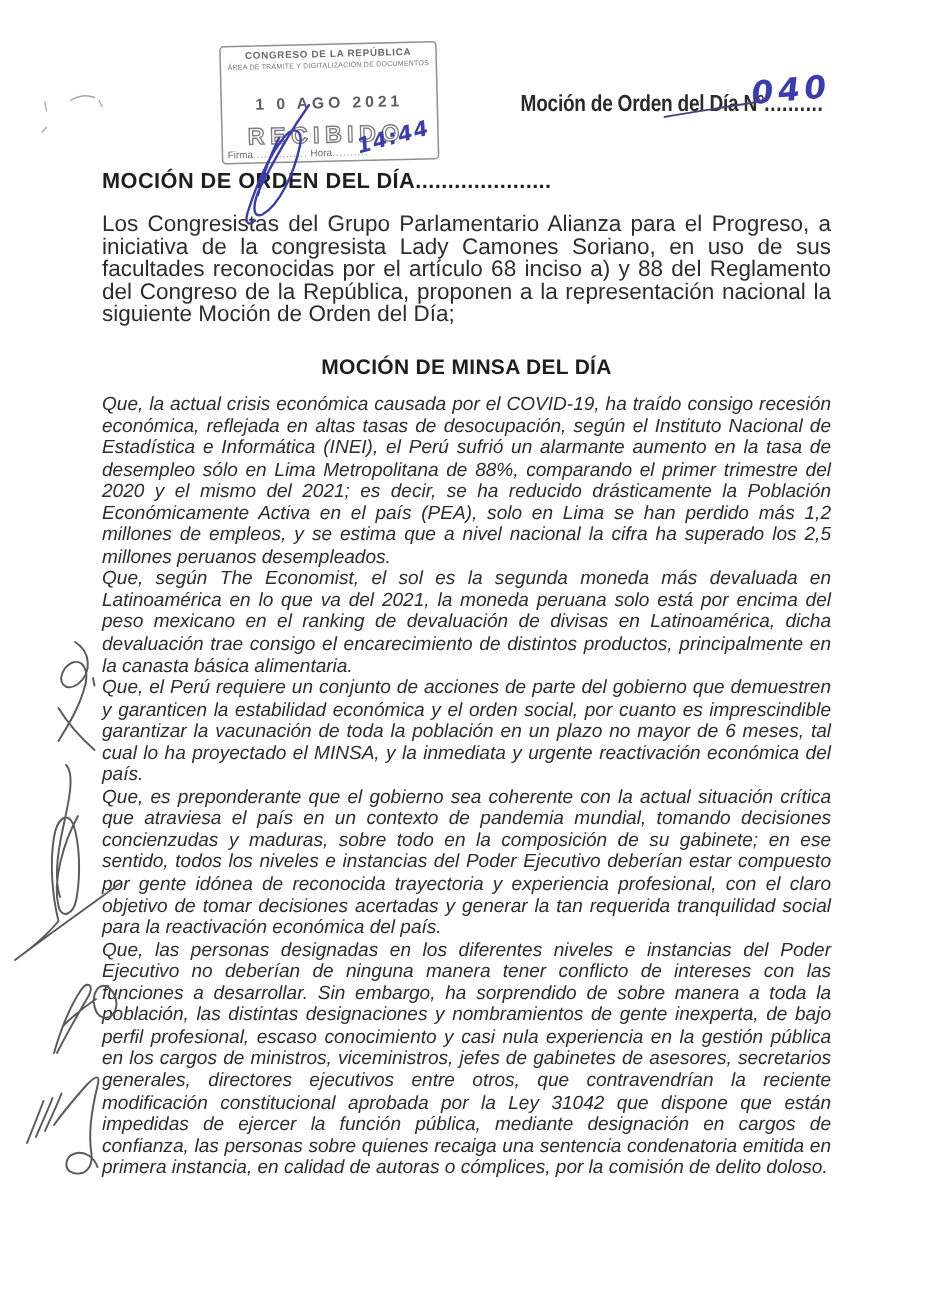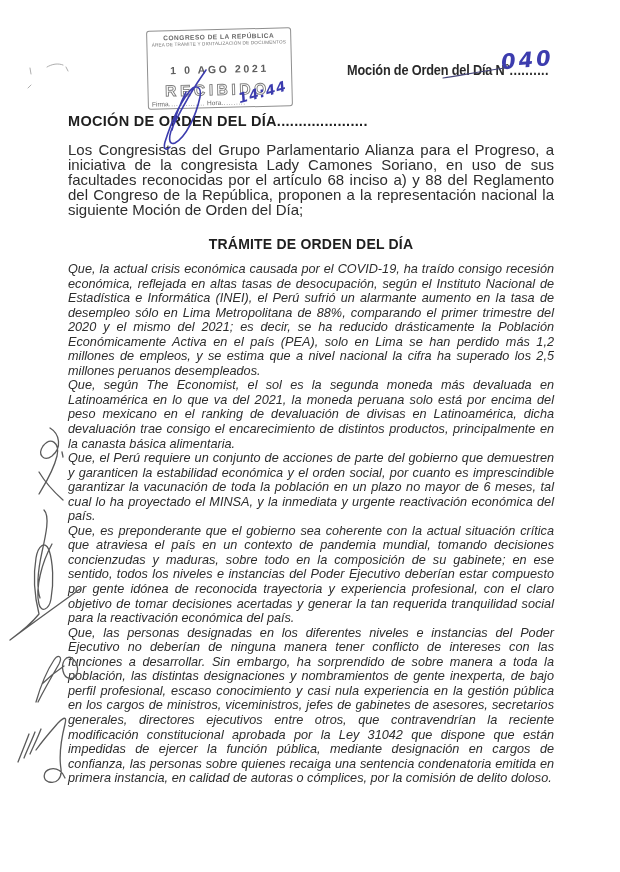--- a/index.html
+++ b/index.html
@@ -81,21 +81,21 @@
     <div class="hora-value" style="color:#3c3cae">14:44</div>
   </div>
 
   <div class="motion-line">
     <span>Moción de Orden del Día N°</span><span class="motion-dots">..........</span>
   </div>
   <div class="motion-number" style="color:#3c3cae">040</div>
 
   <div class="doc-title">MOCIÓN DE ORDEN DEL DÍA.....................</div>
   <div class="intro">Los Congresistas del Grupo Parlamentario Alianza para el Progreso, a iniciativa de la congresista Lady Camones Soriano, en uso de sus facultades reconocidas por el artículo 68 inciso a) y 88 del Reglamento del Congreso de la República, proponen a la representación nacional la siguiente Moción de Orden del Día;</div>
-  <div class="section-heading">TRÁMITE DE ORDEN DEL DÍA</div>
+  <div class="section-heading">MOCIÓN DE MINSA DEL DÍA</div>
 
   <div class="body-block">
     <p>Que, la actual crisis económica causada por el COVID-19, ha traído consigo recesión económica, reflejada en altas tasas de desocupación, según el Instituto Nacional de Estadística e Informática (INEI), el Perú sufrió un alarmante aumento en la tasa de desempleo sólo en Lima Metropolitana de 88%, comparando el primer trimestre del 2020 y el mismo del 2021; es decir, se ha reducido drásticamente la Población Económicamente Activa en el país (PEA), solo en Lima se han perdido más 1,2 millones de empleos, y se estima que a nivel nacional la cifra ha superado los 2,5 millones peruanos desempleados.</p>
     <p>Que, según The Economist, el sol es la segunda moneda más devaluada en Latinoamérica en lo que va del 2021, la moneda peruana solo está por encima del peso mexicano en el ranking de devaluación de divisas en Latinoamérica, dicha devaluación trae consigo el encarecimiento de distintos productos, principalmente en la canasta básica alimentaria.</p>
     <p>Que, el Perú requiere un conjunto de acciones de parte del gobierno que demuestren y garanticen la estabilidad económica y el orden social, por cuanto es imprescindible garantizar la vacunación de toda la población en un plazo no mayor de 6 meses, tal cual lo ha proyectado el MINSA, y la inmediata y urgente reactivación económica del país.</p>
     <p>Que, es preponderante que el gobierno sea coherente con la actual situación crítica que atraviesa el país en un contexto de pandemia mundial, tomando decisiones concienzudas y maduras, sobre todo en la composición de su gabinete; en ese sentido, todos los niveles e instancias del Poder Ejecutivo deberían estar compuesto por gente idónea de reconocida trayectoria y experiencia profesional, con el claro objetivo de tomar decisiones acertadas y generar la tan requerida tranquilidad social para la reactivación económica del país.</p>
     <p>Que, las personas designadas en los diferentes niveles e instancias del Poder Ejecutivo no deberían de ninguna manera tener conflicto de intereses con las funciones a desarrollar. Sin embargo, ha sorprendido de sobre manera a toda la población, las distintas designaciones y nombramientos de gente inexperta, de bajo perfil profesional, escaso conocimiento y casi nula experiencia en la gestión pública en los cargos de ministros, viceministros, jefes de gabinetes de asesores, secretarios generales, directores ejecutivos entre otros, que contravendrían la reciente modificación constitucional aprobada por la Ley 31042 que dispone que están impedidas de ejercer la función pública, mediante designación en cargos de confianza, las personas sobre quienes recaiga una sentencia condenatoria emitida en primera instancia, en calidad de autoras o cómplices, por la comisión de delito doloso.</p>
   </div>
 
   <svg class="overlay" viewBox="0 0 620 872">

